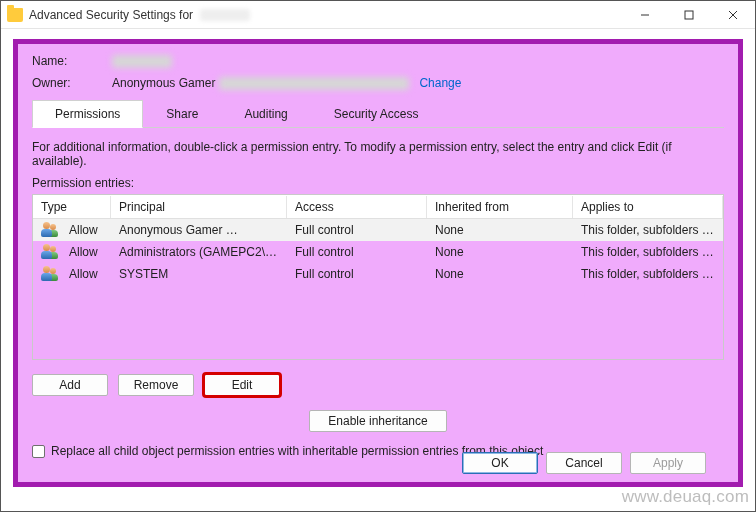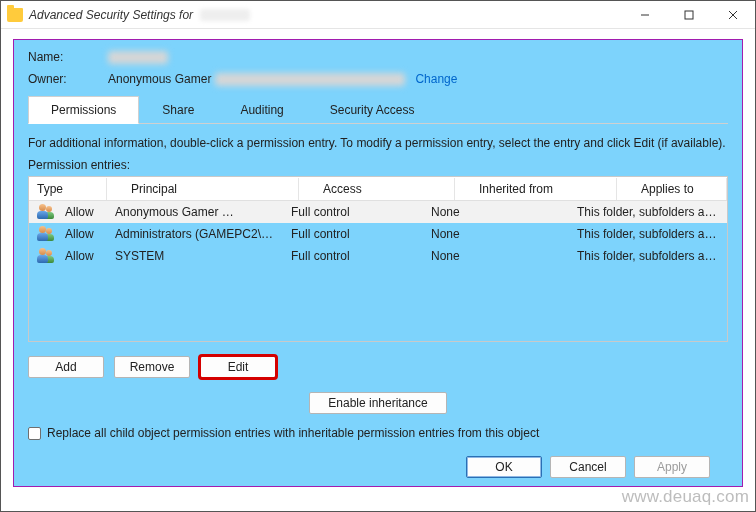--- a/index.html
+++ b/index.html
@@ -32,40 +32,40 @@
     margin-right: 6px;
   }
   .folder-icon::before {
     content:"";
     position:absolute;
     top:-3px; left:0;
     width:7px; height:4px;
     background:#ffcb3c;
     border-radius:1px 1px 0 0;
   }
-  .title-text { font-size: 12px; color:#333;font-style:italic; }
+  .title-text { font-size: 12px; color:#333; }
   .title-blur {
     display:inline-block; width:50px; height:12px;
     background:#eee; filter: blur(2px); border-radius:3px;
     vertical-align:middle; margin-left:4px;
   }
   .win-controls {
     margin-left:auto; display:flex; height:100%;
   }
   .win-btn {
     width:44px; display:flex; align-items:center; justify-content:center;
     color:#555; font-size:14px;
   }
   .win-btn svg { stroke:#333; stroke-width:1; }
   
   .panel {
     position:absolute;
     left:12px; right:12px; top:38px; bottom:24px;
-    border:1px solid #a21caf;
-    background:#7dd3fc;
+    border:5px solid #a21caf;
+    background:#f0abfc;
     padding:10px 14px 10px 14px;
   }
   .row { display:flex; align-items:center; margin-bottom:8px; }
   .label-col { width:80px; color:#222; }
   .blur-sm { display:inline-block; width:60px; height:13px; background:#d6d6d6; filter:blur(3px); border-radius:3px; }
   .blur-lg { display:inline-block; width:190px; height:13px; background:#d6d6d6; filter:blur(3px); border-radius:3px; margin-left:4px;}
   .link { color:#0066cc; margin-left:10px; cursor:pointer; }
   
   .tabs {
     display:flex; margin-top:10px;
@@ -94,21 +94,20 @@
     overflow:hidden;
   }
   .grid-head, .grid-row {
     display:flex; align-items:center;
     font-size:12px;
   }
   .grid-head {
     background:#fff;
     border-bottom:1px solid #e0e0e0;
     height:24px;
-    gap:16px;
   }
   .grid-head .cell { border-right:1px solid #e5e5e5; color:#222; padding:4px 8px;}
   .grid-row { height:22px; }
   .grid-row.sel { background:#f2f2f2; }
   .cell { padding:2px 8px; white-space:nowrap; overflow:hidden; text-overflow:ellipsis; }
   .c-icon { width:28px; flex:0 0 28px; display:flex; align-items:center; justify-content:center;}
   .c-type { width:50px; flex:0 0 50px;}
   .grid-head .c-type { width:78px; flex:0 0 78px; }
   .c-principal { width:176px; flex:0 0 176px;}
   .grid-head .c-principal { width:176px; flex:0 0 176px; }

